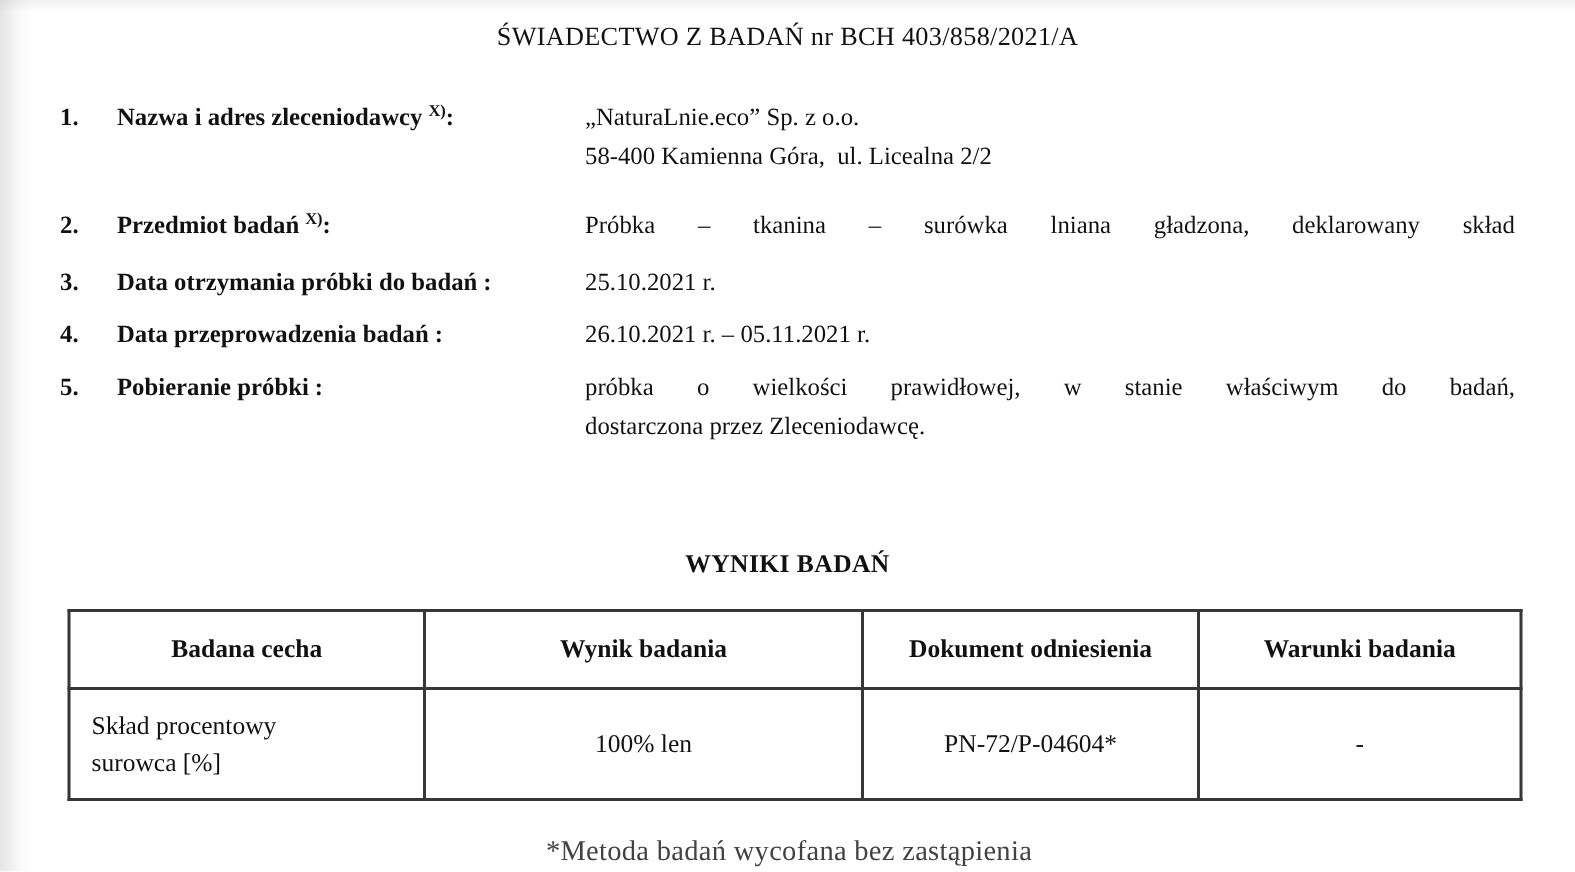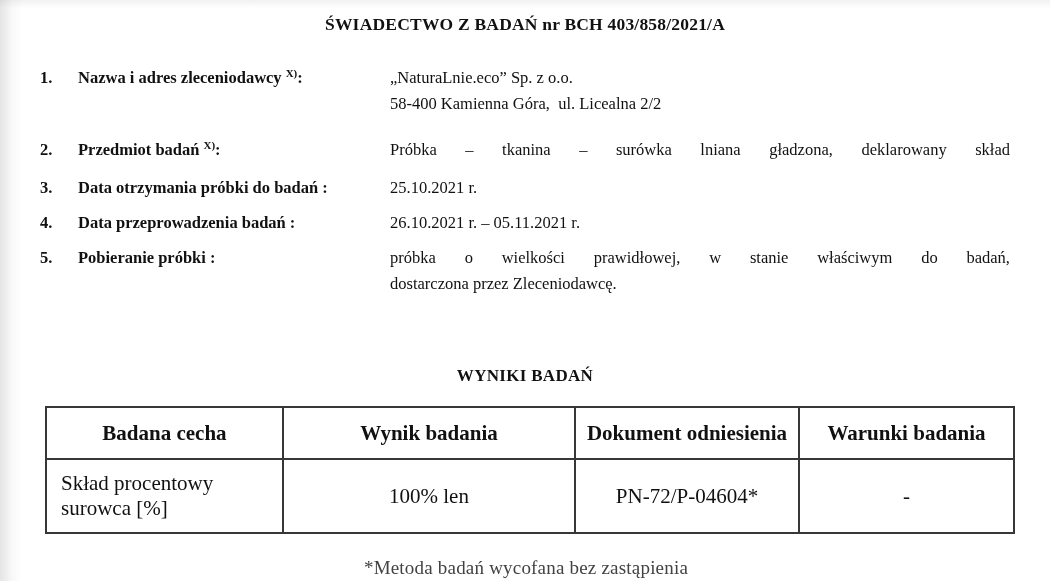--- a/index.html
+++ b/index.html
@@ -27,21 +27,21 @@
     background:linear-gradient(to right, rgba(90,90,90,0.16), rgba(120,120,120,0.05) 55%, rgba(255,255,255,0));
     pointer-events:none;
   }
   .scan-top{
     position:absolute;left:0;top:0;width:1050px;height:8px;
     background:linear-gradient(to bottom, rgba(120,120,120,0.10), rgba(255,255,255,0));
     pointer-events:none;
   }
   .doc-title{
     text-align:center;
-    font-weight:bold;
+    font-weight:normal;
     font-size:17.5px;
     letter-spacing:0.2px;
     margin-bottom:30px;
   }
   .item{
     display:grid;
     grid-template-columns:38px 312px 620px;
     align-items:start;
     font-size:16.5px;
     line-height:26px;
@@ -71,21 +71,21 @@
     margin-bottom:20px;
   }
   .results-table{
     width:967px;
     margin-left:5px;
     border-collapse:collapse;
     table-layout:fixed;
   }
   .results-table th,.results-table td{
     border:2px solid var(--border);
-    font-size:21px;
+    font-size:17px;
     text-align:center;
     vertical-align:middle;
     padding:4px 8px;
   }
   .results-table th{font-weight:bold;height:52px;}
   .results-table td{height:74px;font-weight:normal;}
   .col-0{width:237px;}
   .col-1{width:292px;}
   .col-2{width:224px;}
   .col-3{width:215px;}

